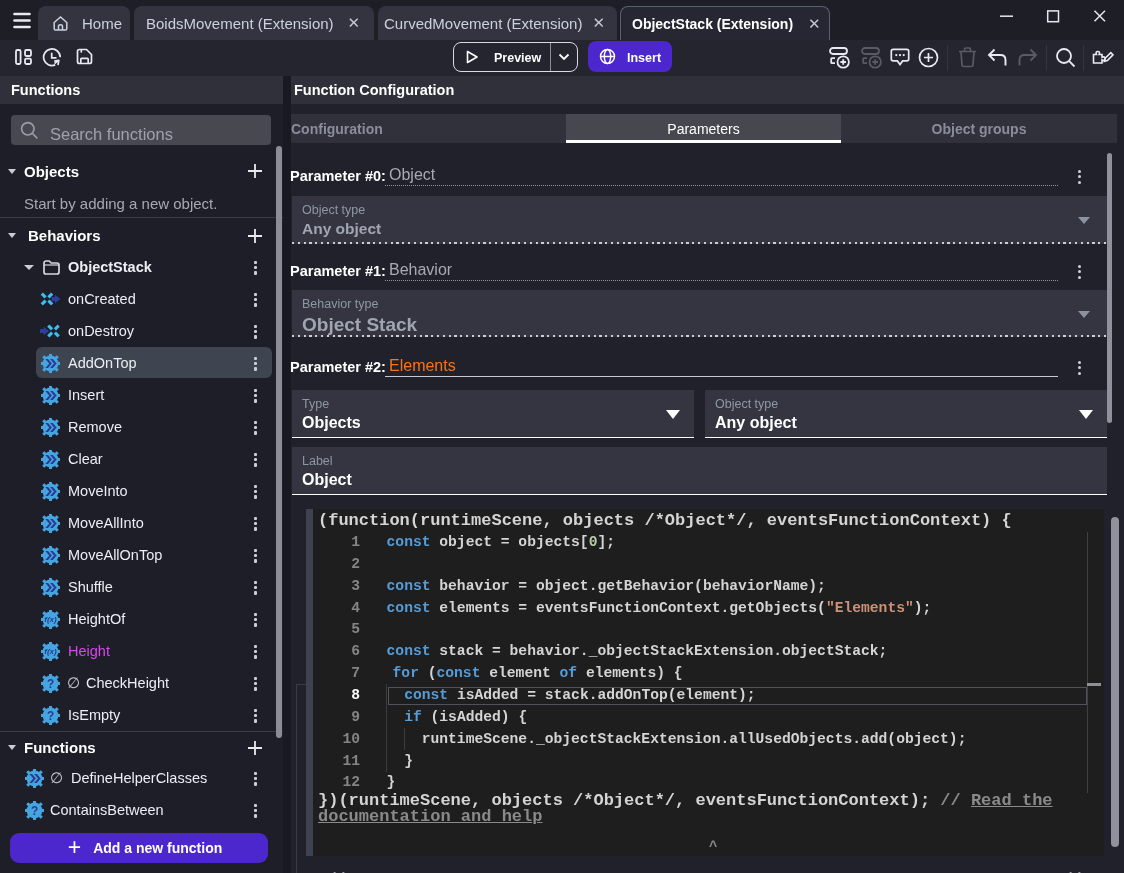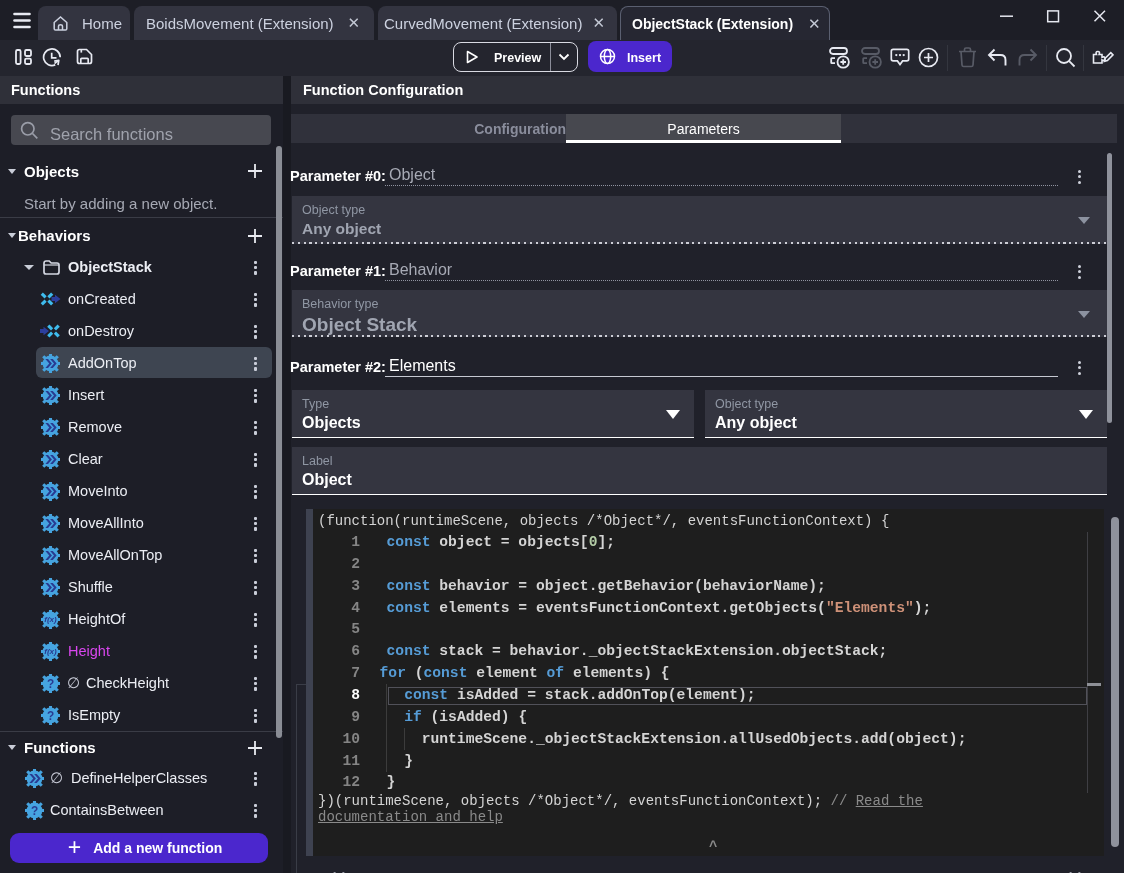--- a/index.html
+++ b/index.html
@@ -19,21 +19,21 @@
 .dots3{position:absolute;left:254px;width:4px;display:flex;flex-direction:column;gap:2.4px}
 .dots3 i{width:3.1px;height:3.1px;border-radius:1px;background:#c9cdd8}
 .divh{position:absolute;left:0;width:283px;height:1px;background:#3a3c46}
 
 #main{position:absolute;left:284px;top:104px;width:840px;height:769px}
 .box{position:absolute;background:#343540}
 .boxlbl{position:absolute;left:10px;top:7px;font-size:12.5px;color:#9097a4}
 .boxval{position:absolute;left:10px;top:24px;font-size:16px;color:#a0a5b1;font-weight:bold}
 .pname{position:absolute;font-weight:bold;color:#fff;font-size:14.5px}
 .mono{font-family:"Liberation Mono",monospace;font-size:14.65px;font-weight:bold;white-space:pre}
-.monoXL{font-family:"Liberation Mono",monospace;font-size:14px;font-weight:normal;white-space:pre}
+.monoXL{font-family:"Liberation Mono",monospace;font-size:17px;font-weight:bold;white-space:pre}
 .cl{position:absolute;left:313px;width:774px;height:22px;line-height:22px;color:#d4d4d4}
 .num{position:absolute;width:47px;text-align:right;color:#858585}
 .k{color:#569cd6}.s{color:#ce9178}.n{color:#b5cea8}.cm{color:#8a8a8a}
 </style></head>
 <body>
 <div id="root">
 
 <div class="abs" style="left:0;top:0;width:1124px;height:40px;background:#1d1e26"></div>
 
 <svg class="abs" style="left:13px;top:12px" width="18" height="17" viewBox="0 0 18 17">
@@ -153,21 +153,21 @@
       <path d="M14.2 12.3 L19.8 6.7 L22 8.9 L16.4 14.5 L13.4 15.3 Z"></path>
     </svg>
 
 <div class="abs" style="left:283px;top:76px;width:8px;height:797px;background:#191a21"></div>
 <div class="abs" style="left:291px;top:104px;width:833px;height:769px;background:#20212a"></div>
 
 <div class="hstrip" style="left:0;width:283px">
       <span style="margin-left:11px">Functions</span>
     </div>
 <div class="hstrip" style="left:291px;width:833px">
-      <span style="margin-left:12px">Function Configuration</span>
+      <span style="margin-left:3px">Function Configuration</span>
     </div>
 
 <div id="sidebar">
 
  <div class="abs" style="left:11px;top:11px;width:260px;height:30px;background:#474850;border-radius:4px"></div>
  <svg class="abs" style="left:20px;top:17px" width="19" height="19" viewBox="0 0 19 19" fill="none" stroke="#9a9da8" stroke-width="1.7">
         <circle cx="7.8" cy="7.8" r="6.2"></circle>
         <line x1="12.5" y1="12.5" x2="17.3" y2="17.3"></line>
       </svg>
  <div class="abs" style="left:50px;top:21px;color:#9fa2ac;font-size:16.5px">Search functions</div>
@@ -177,21 +177,21 @@
         <span class="sechead" style="margin-left:8px">Objects</span>
       </div>
  <svg class="abs" style="left:247px;top:59px" width="16" height="16" viewBox="0 0 16 16" stroke="#e8eaf0" stroke-width="1.8">
         <path d="M8 1 V15 M1 8 H15"></path>
       </svg>
  <div class="abs" style="left:24px;top:91px;color:#a6a9b4;font-size:15px">Start by adding a new object.</div>
  <div class="divh" style="top:113px"></div>
 
  <div class="srow" style="top:115px">
         <div class="tri" style="margin-left:8px"></div>
-        <span class="sechead" style="margin-left:2px">Behaviors</span>
+        <span class="sechead" style="margin-left:12px">Behaviors</span>
       </div>
  <svg class="abs" style="left:247px;top:124px" width="16" height="16" viewBox="0 0 16 16" stroke="#e8eaf0" stroke-width="1.8">
         <path d="M8 1 V15 M1 8 H15"></path>
       </svg>
 
  <div class="abs" style="left:36px;top:243px;width:236px;height:31px;background:#3e4551;border-radius:6px"></div>
  <div class="srow" style="top:147px">
  <div class="tri" style="margin-left:24px;border-left-width:5px;border-right-width:5px"></div>
  <svg style="margin-left:9px" width="17" height="15" viewBox="0 0 17 15" fill="none" stroke="#d4d7e2" stroke-width="1.7">
           <path d="M1 3.2 Q1 1 3.2 1 H6.2 L8.2 3 H14 Q16 3 16 5 V12 Q16 14 14 14 H3 Q1 14 1 12 Z"></path>
@@ -526,22 +526,23 @@
 
  <div class="abs" style="left:10px;top:729px;width:258px;height:30px;background:#4b27cd;border-radius:9px;display:flex;align-items:center;justify-content:center;color:#fff;font-weight:bold;font-size:14px;padding-left:12px"><span style="font-size:23px;font-weight:normal;margin-right:12px;margin-top:-2px">+</span>Add a new function</div>
 
  <div class="abs" style="left:276px;top:42px;width:6px;height:592px;background:#8a8d95;border-radius:3px"></div>
 </div>
 
 <div id="main">
  <div class="abs" style="left:7px;top:10px;width:826px;height:29px;background:#30313b"></div>
  <div class="abs" style="left:282px;top:10px;width:275px;height:29px;background:#47484f"></div>
  <div class="abs" style="left:282px;top:36px;width:275px;height:3px;background:#fff"></div>
- <div class="abs" style="left:7px;top:17px;width:275px;text-align:right;color:#8a8d9c;font-weight:bold;font-size:14px">Configuration</div>
+ <div class="abs" style="left:7px;top:17px;width:275px;text-align:left;color:#8a8d9c;font-weight:bold;font-size:14px">Configuration</div>
  <div class="abs" style="left:282px;top:17px;width:275px;text-align:center;color:#fff;font-weight:normal;font-size:14px">Parameters</div>
+ <div class="abs" style="left:557px;top:17px;width:276px;text-align:center;color:#8a8d9c;font-weight:bold;font-size:14px">Object groups</div>
  <div class="pname" style="left:6px;top:64px">Parameter #0:</div>
  <div class="abs" style="left:105px;top:62px;color:#a7aab5;font-size:16px">Object</div>
  <div class="abs" style="left:101px;top:81px;width:673px;border-bottom:1px dotted #9093a0"></div>
  <div class="abs" style="left:794px;top:65.5px;width:3.4px;display:flex;flex-direction:column;gap:2.4px">
         <i style="width:3.2px;height:3.2px;border-radius:50%;background:#cfd2dc"></i>
         <i style="width:3.2px;height:3.2px;border-radius:50%;background:#cfd2dc"></i>
         <i style="width:3.2px;height:3.2px;border-radius:50%;background:#cfd2dc"></i>
       </div>
  <div class="box" style="left:8px;top:92px;width:815px;height:48px">
         <div class="boxlbl">Object type</div>
@@ -561,21 +562,21 @@
       </div>
  <div class="box" style="left:8px;top:186px;width:815px;height:47px">
         <div class="boxlbl">Behavior type</div>
         <div class="boxval" style="font-size:19px;color:#a0a5b1">Object Stack</div>
         <div style="position:absolute;left:0;bottom:0;width:100%;height:2px;background:repeating-linear-gradient(90deg,#cdced6 0 2.2px,transparent 2.2px 5.8px)"></div>
       </div>
  <svg class="abs" style="left:794px;top:207px" width="12" height="7" viewBox="0 0 12 7">
         <path d="M0 0 H12 L6 7 Z" fill="#8c92a0"></path>
       </svg>
  <div class="pname" style="left:6px;top:255px">Parameter #2:</div>
- <div class="abs" style="left:105px;top:253px;color:#ffffff;font-size:16px">Elements</div>
+ <div class="abs" style="left:105px;top:253px;color:#f97316;font-size:16px">Elements</div>
  <div class="abs" style="left:101px;top:272px;width:673px;border-bottom:1.5px solid #c6c9d2"></div>
  <div class="abs" style="left:794px;top:256.5px;width:3.4px;display:flex;flex-direction:column;gap:2.4px">
         <i style="width:3.2px;height:3.2px;border-radius:50%;background:#cfd2dc"></i>
         <i style="width:3.2px;height:3.2px;border-radius:50%;background:#cfd2dc"></i>
         <i style="width:3.2px;height:3.2px;border-radius:50%;background:#cfd2dc"></i>
       </div>
  <div class="box" style="left:8px;top:286px;width:402px;height:48px;border-bottom:1px solid #fff">
         <div class="boxlbl">Type</div>
         <div class="boxval" style="color:#fff">Objects</div>
       </div>
@@ -603,21 +604,21 @@
  <div class="num mono" style="left:29px;top:449px;height:22px;line-height:22px;color:#858585">2</div>
  <div class="num mono" style="left:29px;top:471px;height:22px;line-height:22px;color:#858585">3</div>
  <div class="cl mono" style="left:85px;top:471px;width:719px">&nbsp;&nbsp;<span class="k">const</span> behavior = object.getBehavior(behaviorName);</div>
  <div class="num mono" style="left:29px;top:493px;height:22px;line-height:22px;color:#858585">4</div>
  <div class="cl mono" style="left:85px;top:493px;width:719px">&nbsp;&nbsp;<span class="k">const</span> elements = eventsFunctionContext.getObjects(<span class="s">"Elements"</span>);</div>
  <div class="num mono" style="left:29px;top:514px;height:22px;line-height:22px;color:#858585">5</div>
  <div class="cl mono" style="left:85px;top:514px;width:719px">&nbsp;&nbsp;</div>
  <div class="num mono" style="left:29px;top:536px;height:22px;line-height:22px;color:#858585">6</div>
  <div class="cl mono" style="left:85px;top:536px;width:719px">&nbsp;&nbsp;<span class="k">const</span> stack = behavior._objectStackExtension.objectStack;</div>
  <div class="num mono" style="left:29px;top:558px;height:22px;line-height:22px;color:#858585">7</div>
- <div class="cl mono" style="left:78px;top:558px;width:719px">&nbsp;&nbsp;<span class="k">for</span> (<span class="k">const</span> element <span class="k">of</span> elements) {</div>
+ <div class="cl mono" style="left:91px;top:558px;width:719px">&nbsp;&nbsp;<span class="k">for</span> (<span class="k">const</span> element <span class="k">of</span> elements) {</div>
  <div class="num mono" style="left:29px;top:580px;height:22px;line-height:22px;color:#fff">8</div>
  <div class="cl mono" style="left:85px;top:580px;width:719px">&nbsp;&nbsp;&nbsp;&nbsp;<span class="k">const</span> isAdded = stack.addOnTop(element);</div>
  <div class="num mono" style="left:29px;top:602px;height:22px;line-height:22px;color:#858585">9</div>
  <div class="cl mono" style="left:85px;top:602px;width:719px">&nbsp;&nbsp;&nbsp;&nbsp;<span class="k">if</span> (isAdded) {</div>
  <div class="num mono" style="left:29px;top:624px;height:22px;line-height:22px;color:#858585">10</div>
  <div class="cl mono" style="left:85px;top:624px;width:719px">&nbsp;&nbsp;&nbsp;&nbsp;&nbsp;&nbsp;runtimeScene._objectStackExtension.allUsedObjects.add(object);</div>
  <div class="num mono" style="left:29px;top:646px;height:22px;line-height:22px;color:#858585">11</div>
  <div class="cl mono" style="left:85px;top:646px;width:719px">&nbsp;&nbsp;&nbsp;&nbsp;}</div>
  <div class="num mono" style="left:29px;top:667px;height:22px;line-height:22px;color:#858585">12</div>
  <div class="cl mono" style="left:85px;top:667px;width:719px">&nbsp;&nbsp;}</div>

